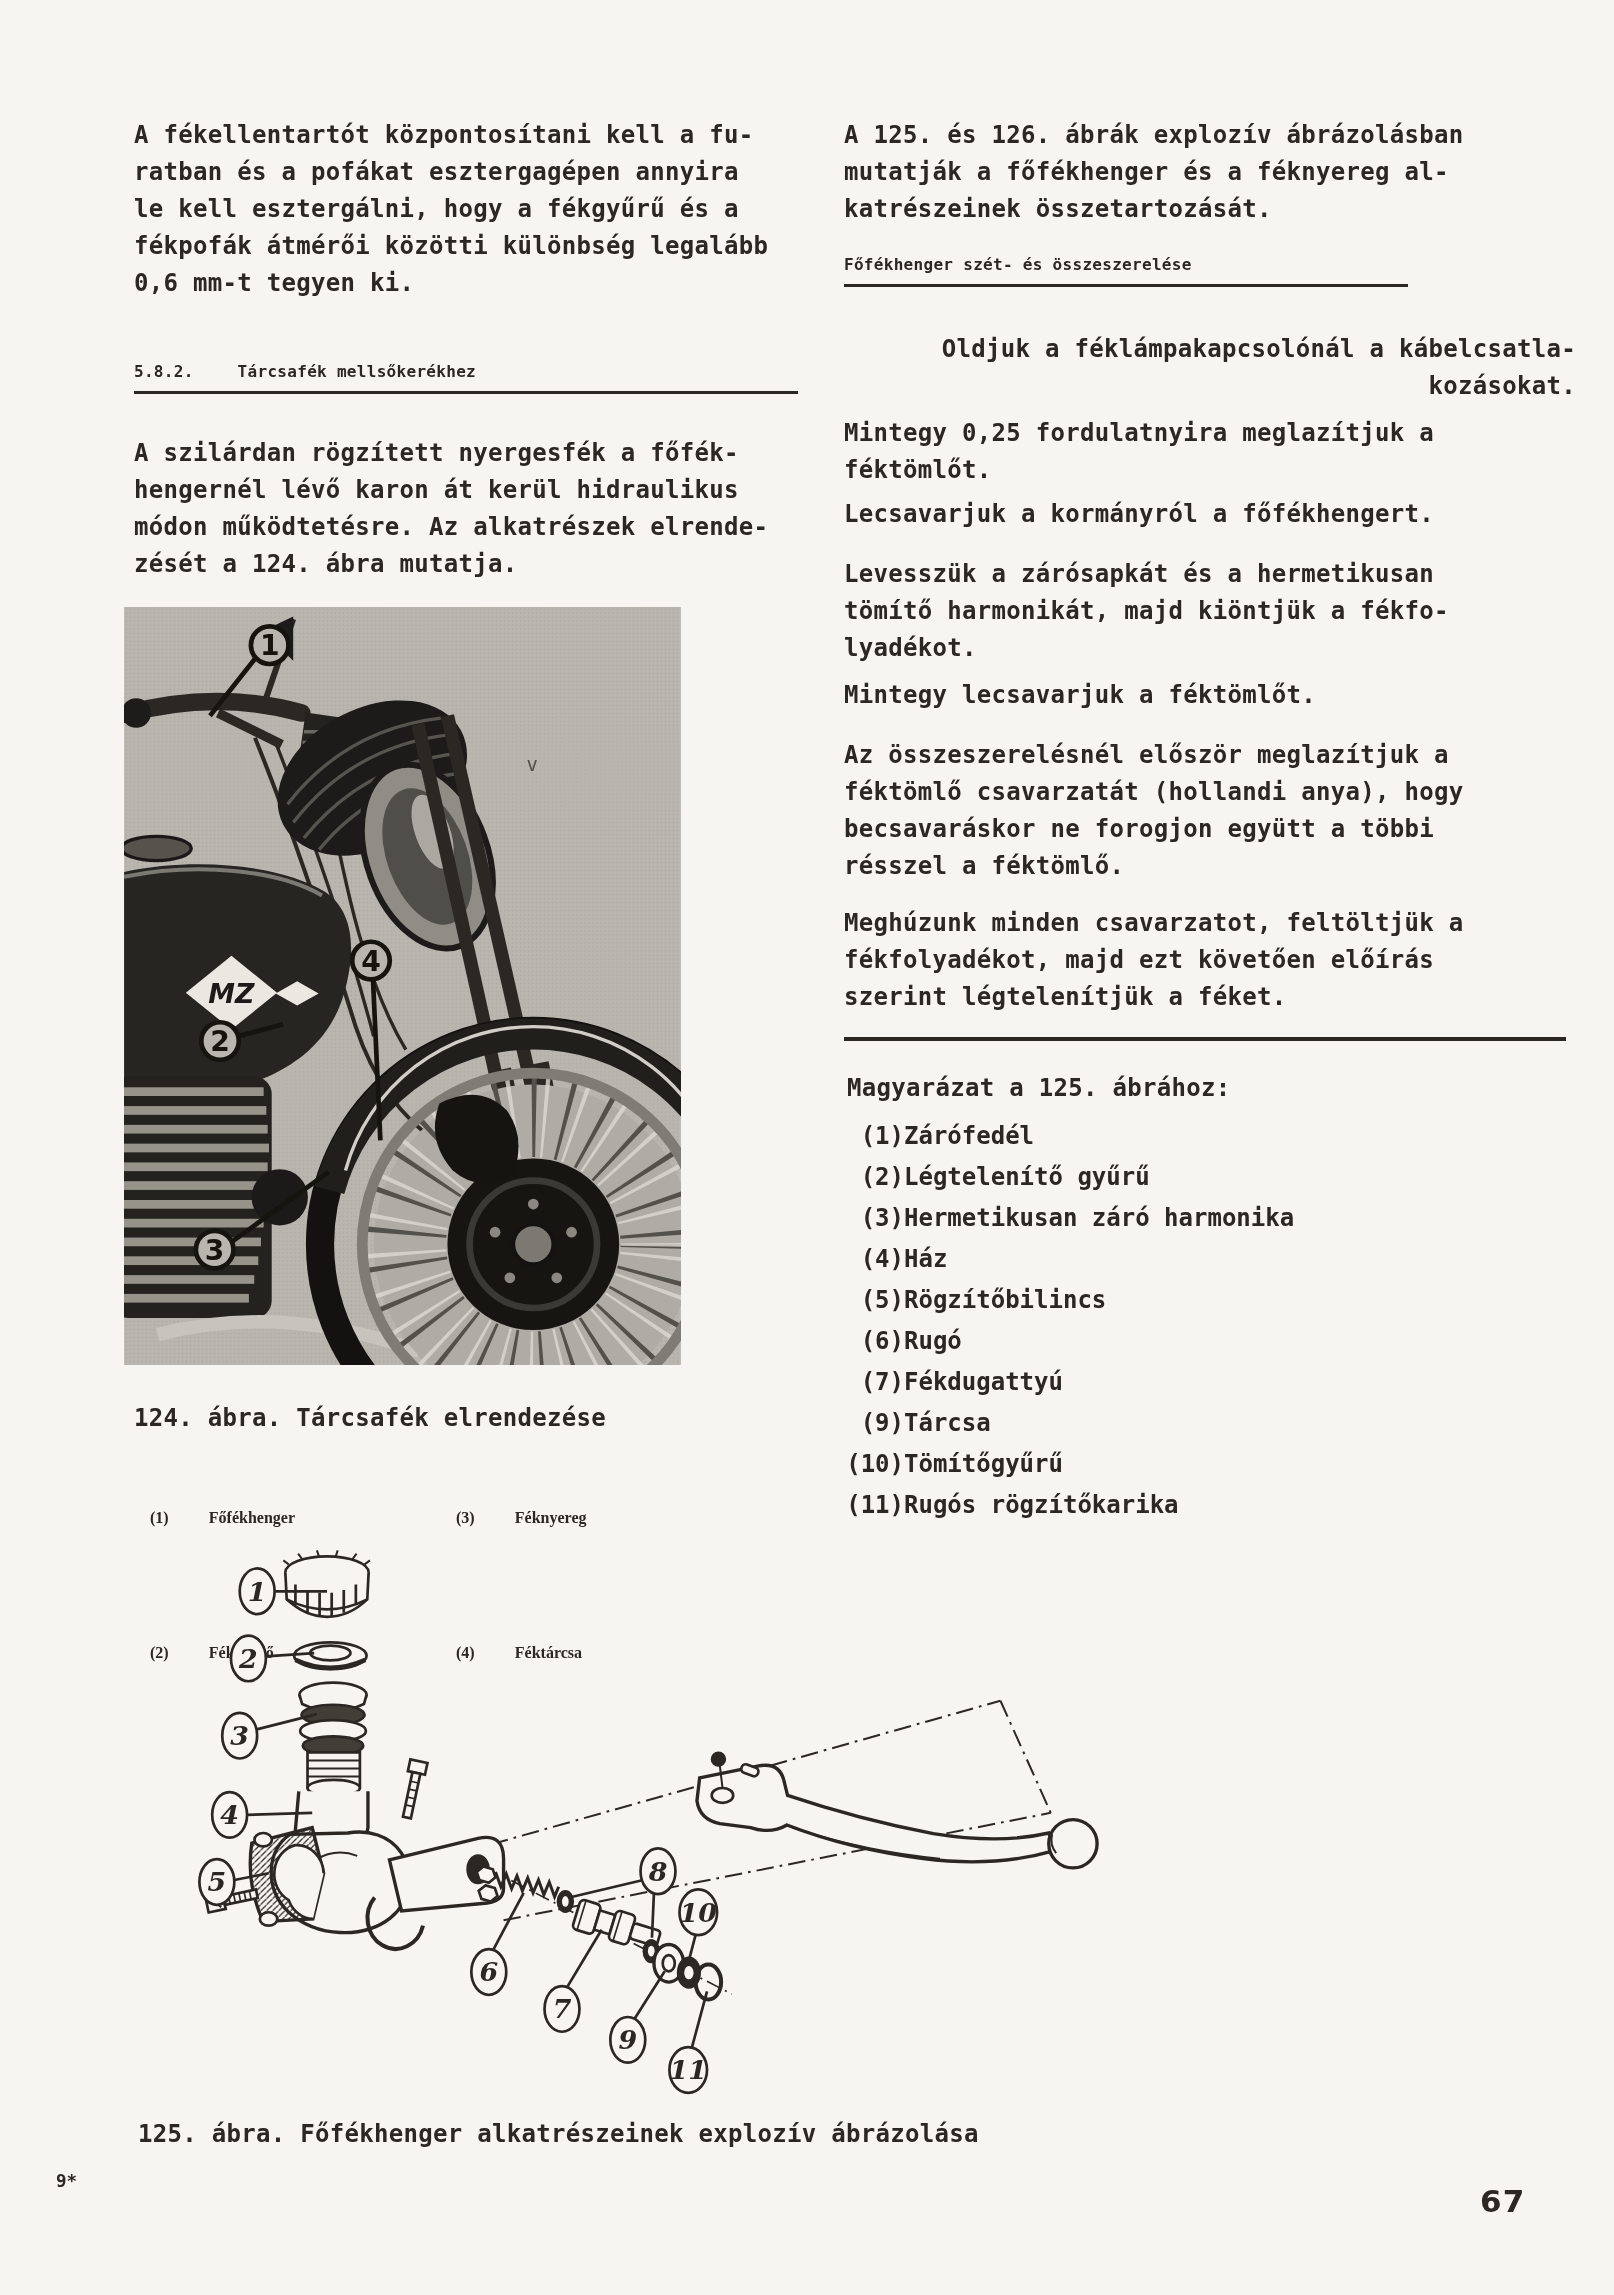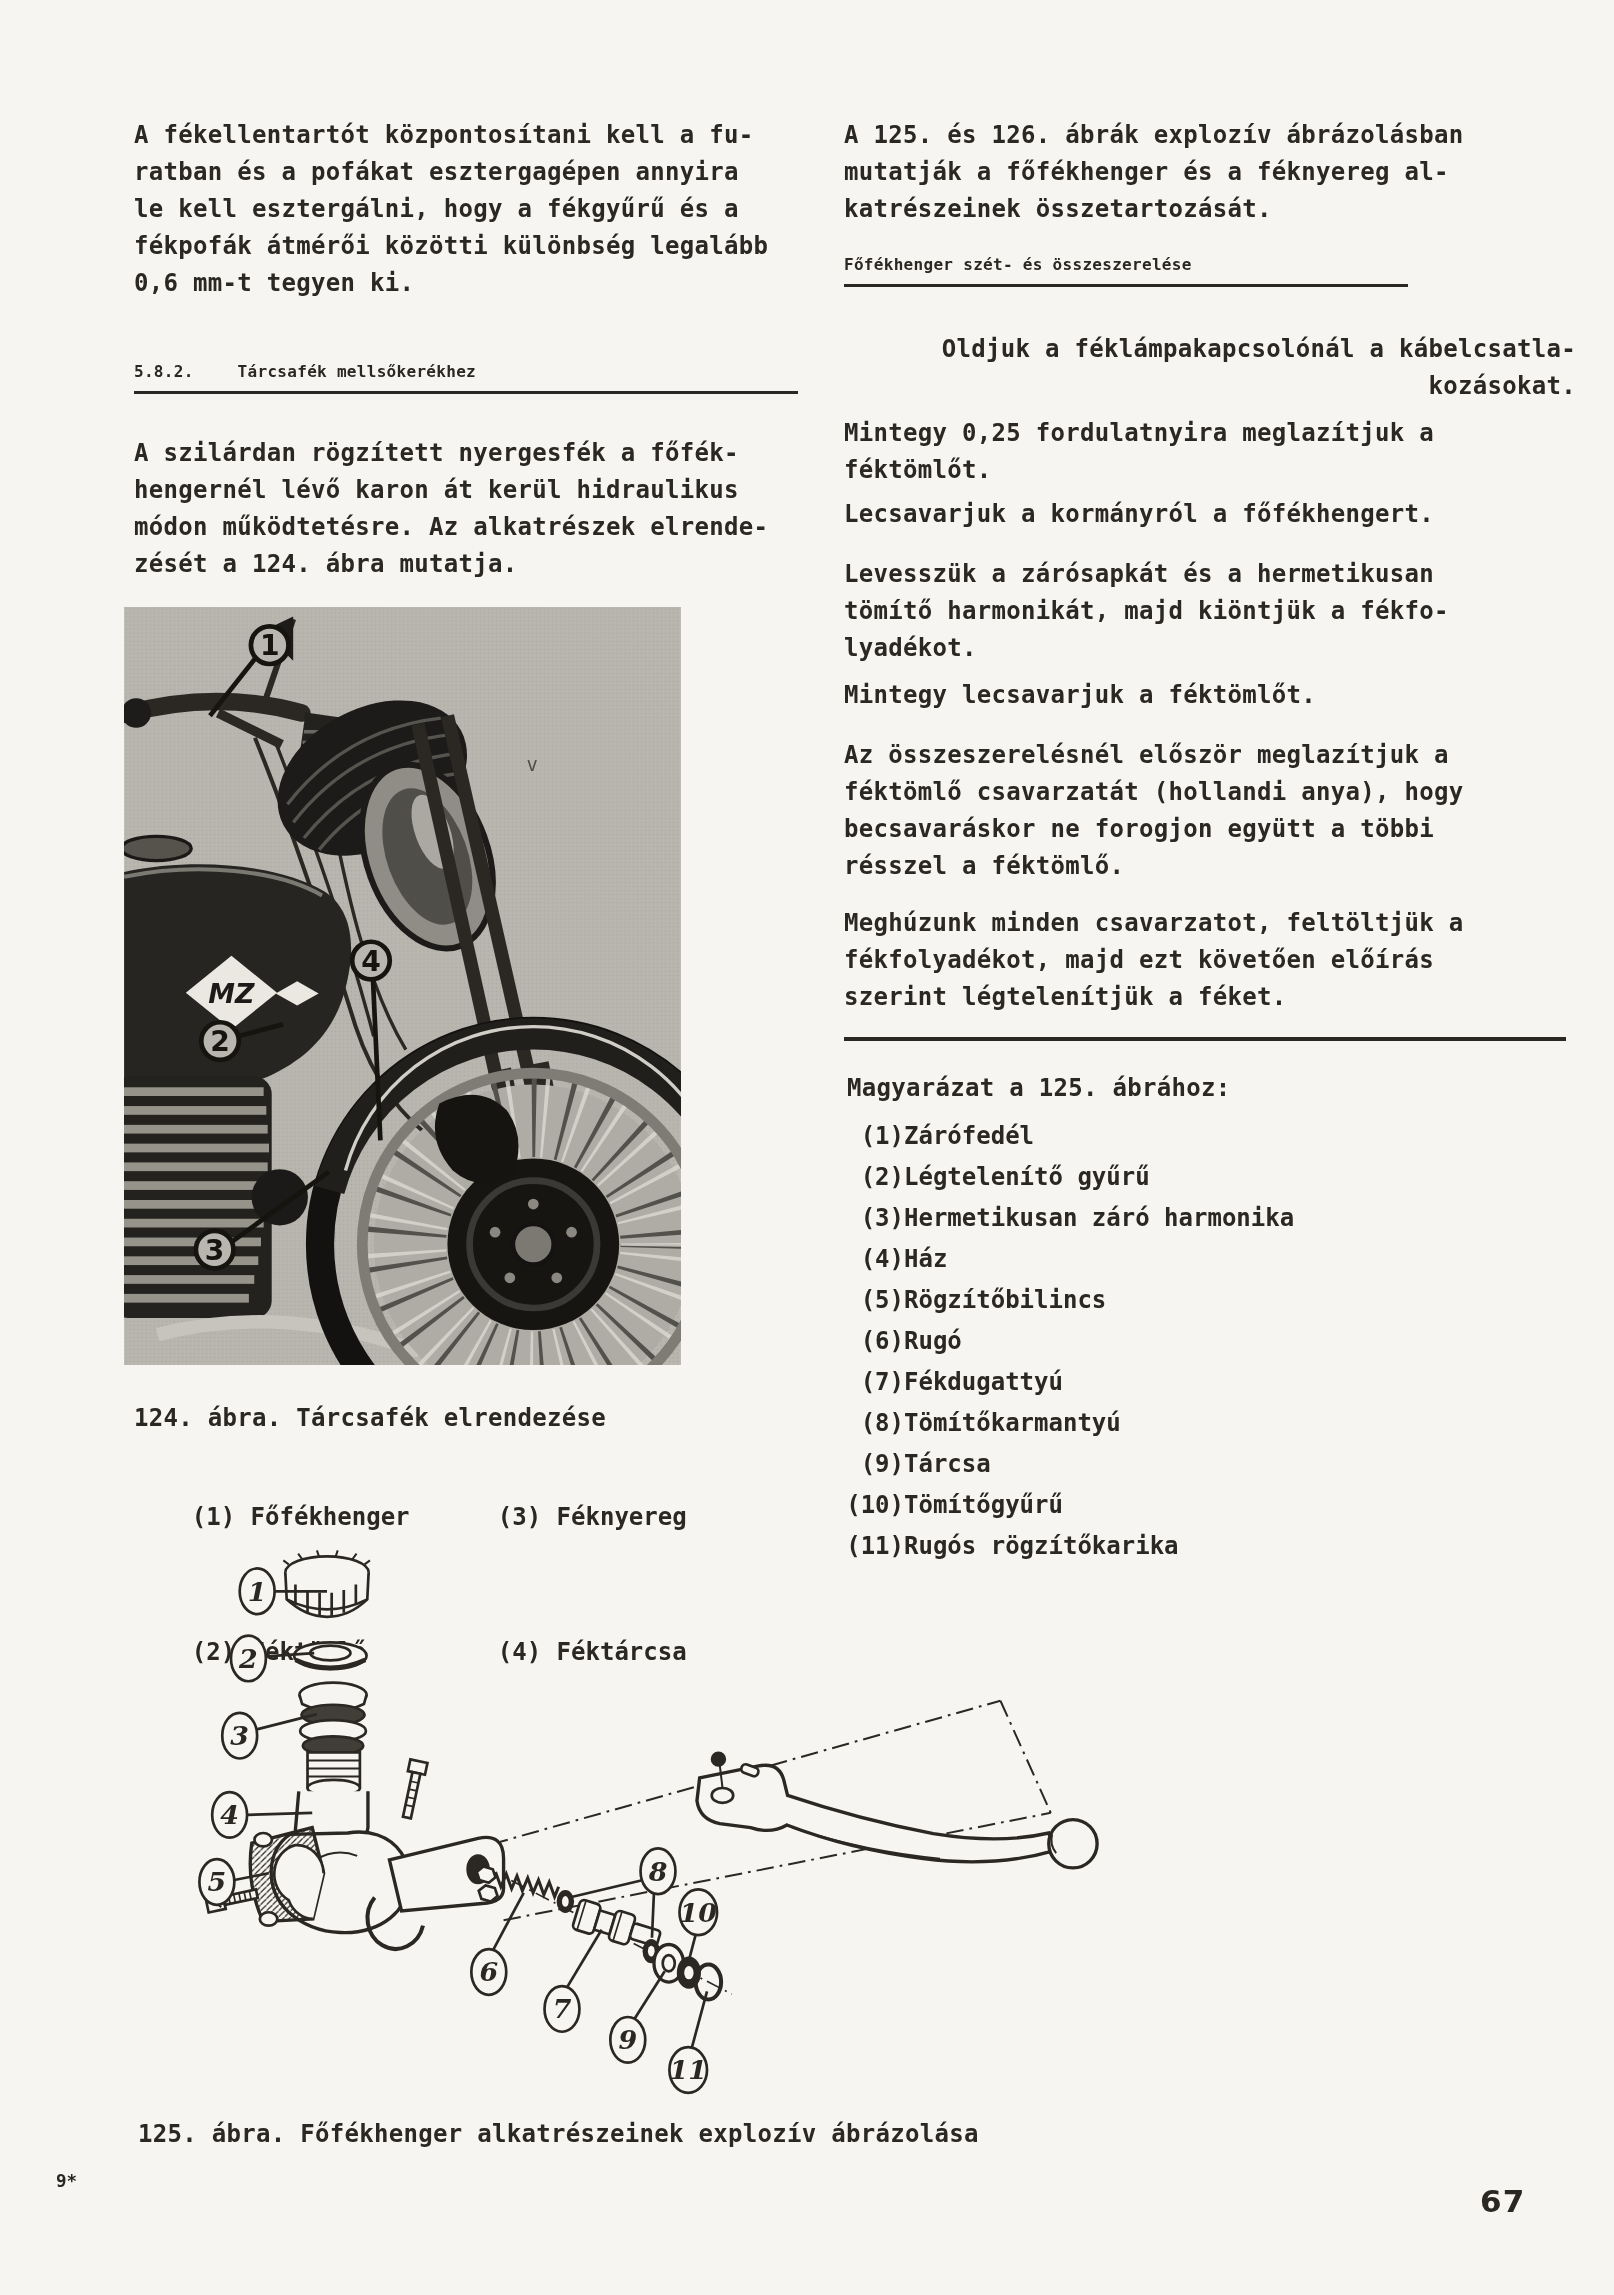--- a/index.html
+++ b/index.html
@@ -14,21 +14,21 @@
     font-size:24px;line-height:37px;font-weight:bold;letter-spacing:0.3px;
     white-space:pre-line;
   }
   .heading{
     font-size:16px;font-weight:bold;letter-spacing:0.3px;
     border-bottom:3.4px solid #2b2723;padding-bottom:10px;
   }
   .heading .hnum{margin-right:44px;}
   .rule{height:4px;background:#2b2723;}
   .cap{font-size:24px;font-weight:bold;letter-spacing:0.3px;white-space:pre;}
-  .plist-row{line-height:45px;font-size:24px;font-weight:bold;white-space:pre;}
+  .plist-row{line-height:45px;font-size:16px;font-weight:bold;white-space:pre;font-family:Liberation Serif, serif;}
   .plist-row .pnum{display:inline-block;width:44px;}
   .plist-row .plabel{margin-left:14.8px;}
   .legend-row{height:41px;line-height:41px;font-size:24px;font-weight:bold;white-space:pre;}
   .legend-row .lnum{display:inline-block;width:70px;text-align:right;}
   .legend-row .llabel{}
   .sig{font-size:17.5px;font-weight:bold;}
   .pagenum{font-family:"DejaVu Sans",sans-serif;font-size:31px;font-weight:bold;letter-spacing:1.3px;}
   svg{display:block;}
   .ln{stroke:#2b2723;fill:none;}
   .callout-txt{font-family:"DejaVu Serif",serif;font-style:italic;font-weight:bold;font-size:40px;fill:#2b2723;text-anchor:middle;}
@@ -213,21 +213,20 @@
 <div class="abs cap" style="left:847px;top:1074px;">Magyarázat a 125. ábrához:</div>
 
 <div class="abs" style="left:834px;top:1116px;width:745px;">
   <div class="legend-row"><span class="lnum">(1)</span><span class="llabel">Zárófedél</span></div>
   <div class="legend-row"><span class="lnum">(2)</span><span class="llabel">Légtelenítő gyűrű</span></div>
   <div class="legend-row"><span class="lnum">(3)</span><span class="llabel">Hermetikusan záró harmonika</span></div>
   <div class="legend-row"><span class="lnum">(4)</span><span class="llabel">Ház</span></div>
   <div class="legend-row"><span class="lnum">(5)</span><span class="llabel">Rögzítőbilincs</span></div>
   <div class="legend-row"><span class="lnum">(6)</span><span class="llabel">Rugó</span></div>
   <div class="legend-row"><span class="lnum">(7)</span><span class="llabel">Fékdugattyú</span></div>
-  <div class="legend-row"><span class="lnum">(8)</span><span class="llabel">Tömítőkarmantyú</span></div>
   <div class="legend-row"><span class="lnum">(9)</span><span class="llabel">Tárcsa</span></div>
   <div class="legend-row"><span class="lnum">(10)</span><span class="llabel">Tömítőgyűrű</span></div>
   <div class="legend-row"><span class="lnum">(11)</span><span class="llabel">Rugós rögzítőkarika</span></div>
 </div>
 
 <svg class="abs" style="left:188px;top:1524px;" width="987" height="571" viewBox="0 0 1470 850">
   <defs>
     <pattern id="hatch" width="9" height="9" patternUnits="userSpaceOnUse">
       <path d="M0,9 L9,0" stroke="#2b2723" stroke-width="1.8"></path>
     </pattern>

